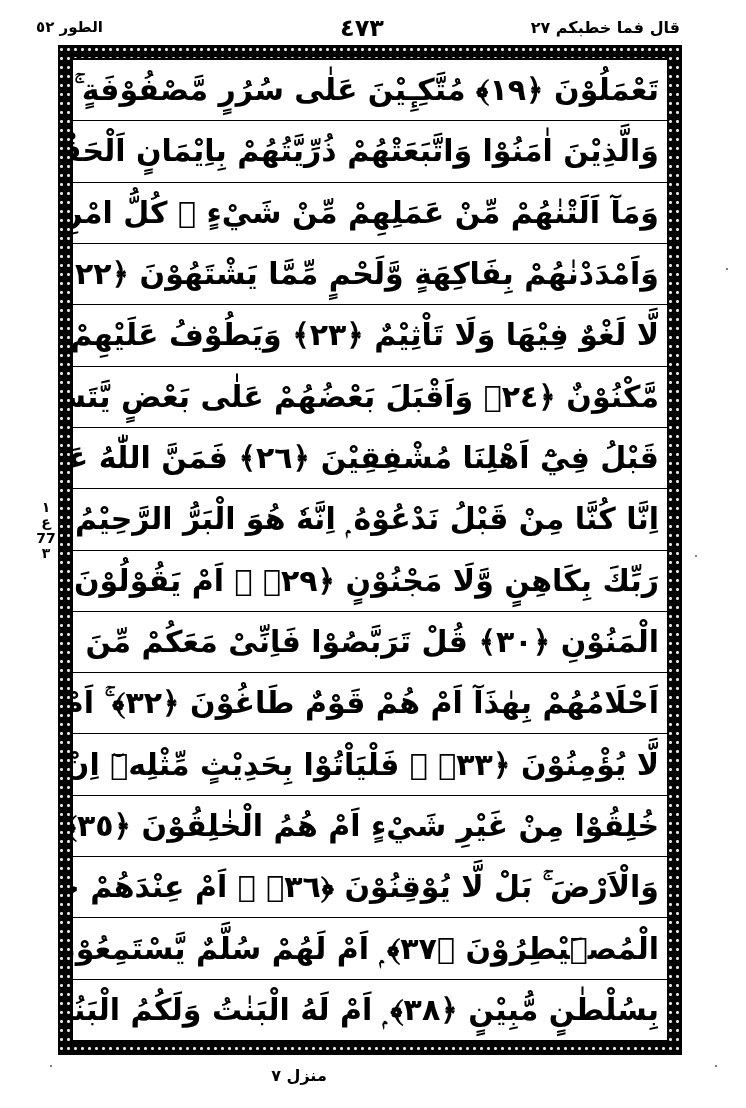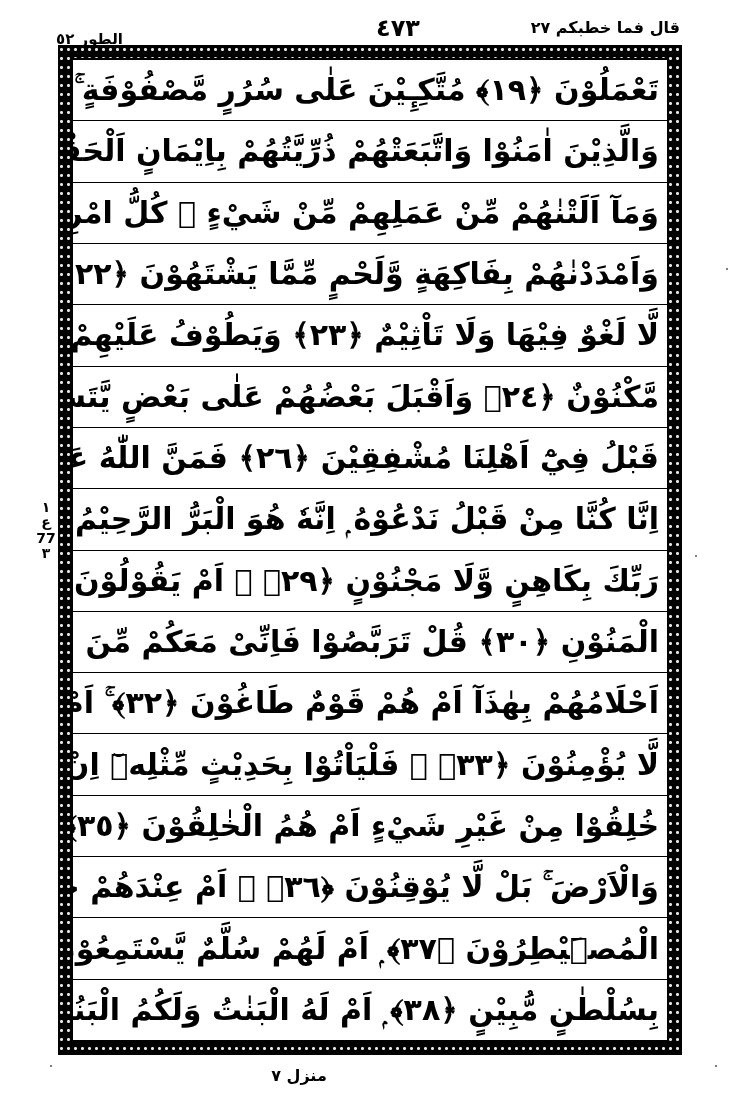--- a/index.html
+++ b/index.html
@@ -17,33 +17,32 @@
     }
     .header {
       position: absolute;
       top: 14px;
       left: 0;
       width: 746px;
       height: 30px;
     }
     .hdr-left {
       position: absolute;
-      left: 56px;
+      left: 36px;
       top: 4px;
       font-size: 15px;
       font-weight: bold;
       direction: rtl;
-      margin-top: 12px;
     }
     .hdr-center {
       position: absolute;
       left: 340px;
       top: 0px;
       width: 80px;
-      text-align: right;
+      text-align: left;
       font-size: 24px;
       font-weight: bold;
       direction: rtl;
     }
     .hdr-right {
       position: absolute;
       right: 66px;
       top: 4px;
       font-size: 16px;
       font-weight: bold;

